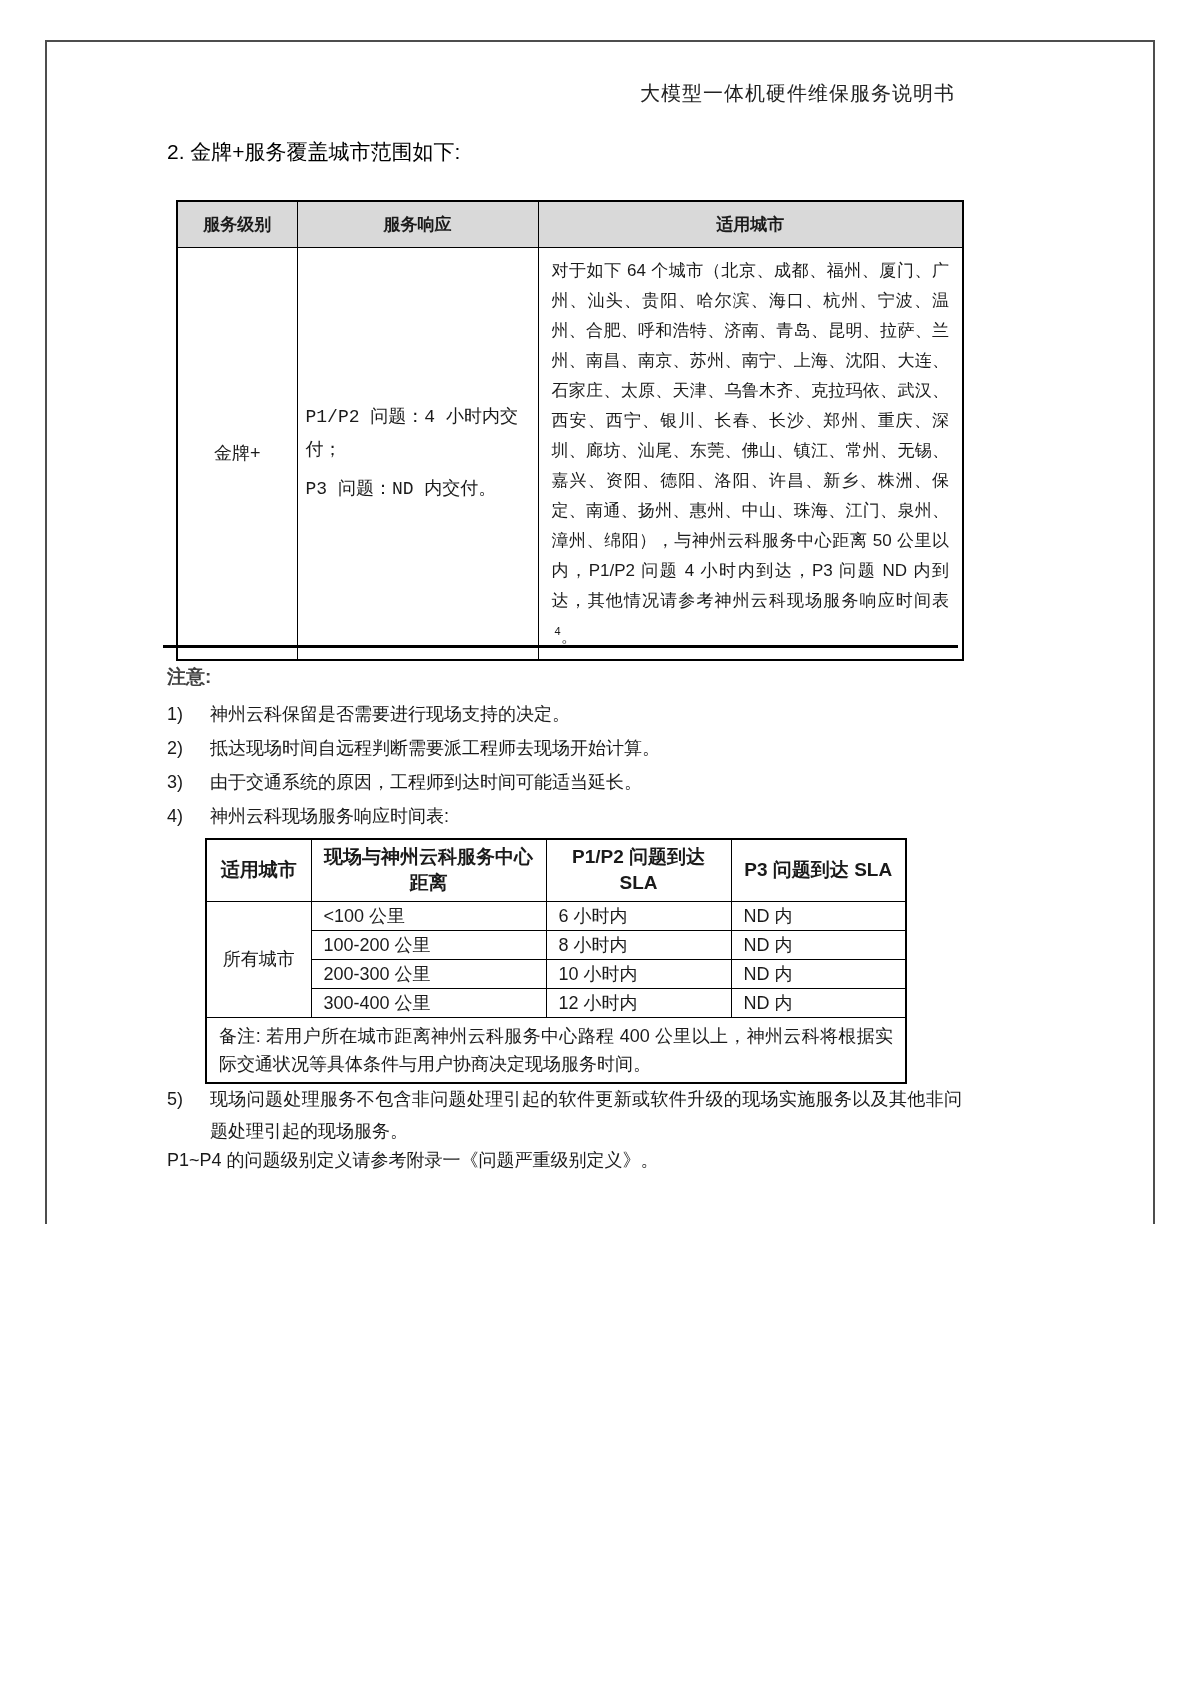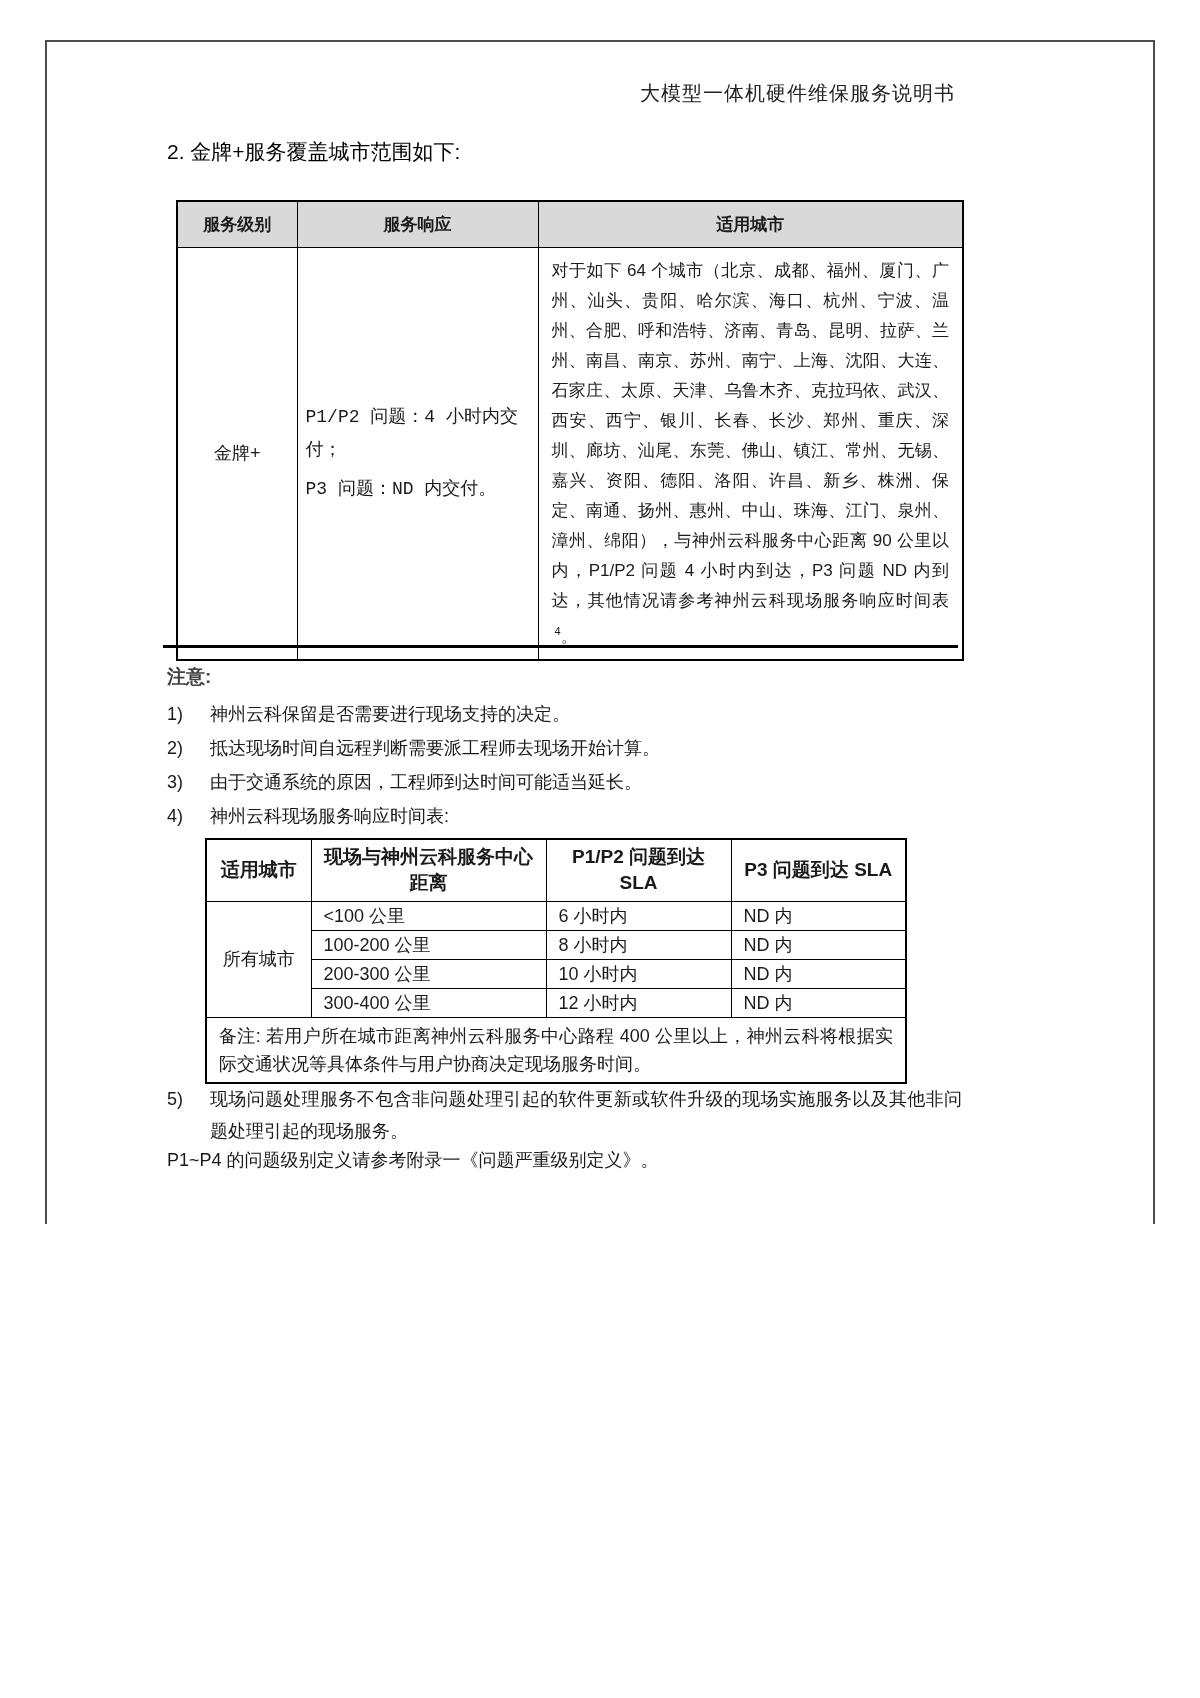--- a/index.html
+++ b/index.html
@@ -194,21 +194,21 @@
       </tr>
     </thead>
     <tbody>
       <tr>
         <td class="cell-level">金牌+</td>
         <td class="cell-resp">
           <p>P1/P2 问题：4 小时内交付；</p>
           <p>P3 问题：ND 内交付。</p>
         </td>
         <td class="cell-city">
-          <span>对于如下 64 个城市（北京、成都、福州、厦门、广州、汕头、贵阳、哈尔滨、海口、杭州、宁波、温州、合肥、呼和浩特、济南、青岛、昆明、拉萨、兰州、南昌、南京、苏州、南宁、上海、沈阳、大连、石家庄、太原、天津、乌鲁木齐、克拉玛依、武汉、西安、西宁、银川、长春、长沙、郑州、重庆、深圳、廊坊、汕尾、东莞、佛山、镇江、常州、无锡、嘉兴、资阳、德阳、洛阳、许昌、新乡、株洲、保定、南通、扬州、惠州、中山、珠海、江门、泉州、漳州、绵阳），与神州云科服务中心距离 90 公里以内，P1/P2 问题 4 小时内到达，P3 问题 ND 内到达，其他情况请参考神州云科现场服务响应时间表</span><sup>4</sup><span>。</span>
+          <span>对于如下 64 个城市（北京、成都、福州、厦门、广州、汕头、贵阳、哈尔滨、海口、杭州、宁波、温州、合肥、呼和浩特、济南、青岛、昆明、拉萨、兰州、南昌、南京、苏州、南宁、上海、沈阳、大连、石家庄、太原、天津、乌鲁木齐、克拉玛依、武汉、西安、西宁、银川、长春、长沙、郑州、重庆、深圳、廊坊、汕尾、东莞、佛山、镇江、常州、无锡、嘉兴、资阳、德阳、洛阳、许昌、新乡、株洲、保定、南通、扬州、惠州、中山、珠海、江门、泉州、漳州、绵阳），与神州云科服务中心距离 50 公里以内，P1/P2 问题 4 小时内到达，P3 问题 ND 内到达，其他情况请参考神州云科现场服务响应时间表</span><sup>4</sup><span>。</span>
         </td>
       </tr>
     </tbody>
   </table>
 
   <div class="rule"></div>
 
   <div class="notice-label">注意:</div>
 
   <div class="notes">

